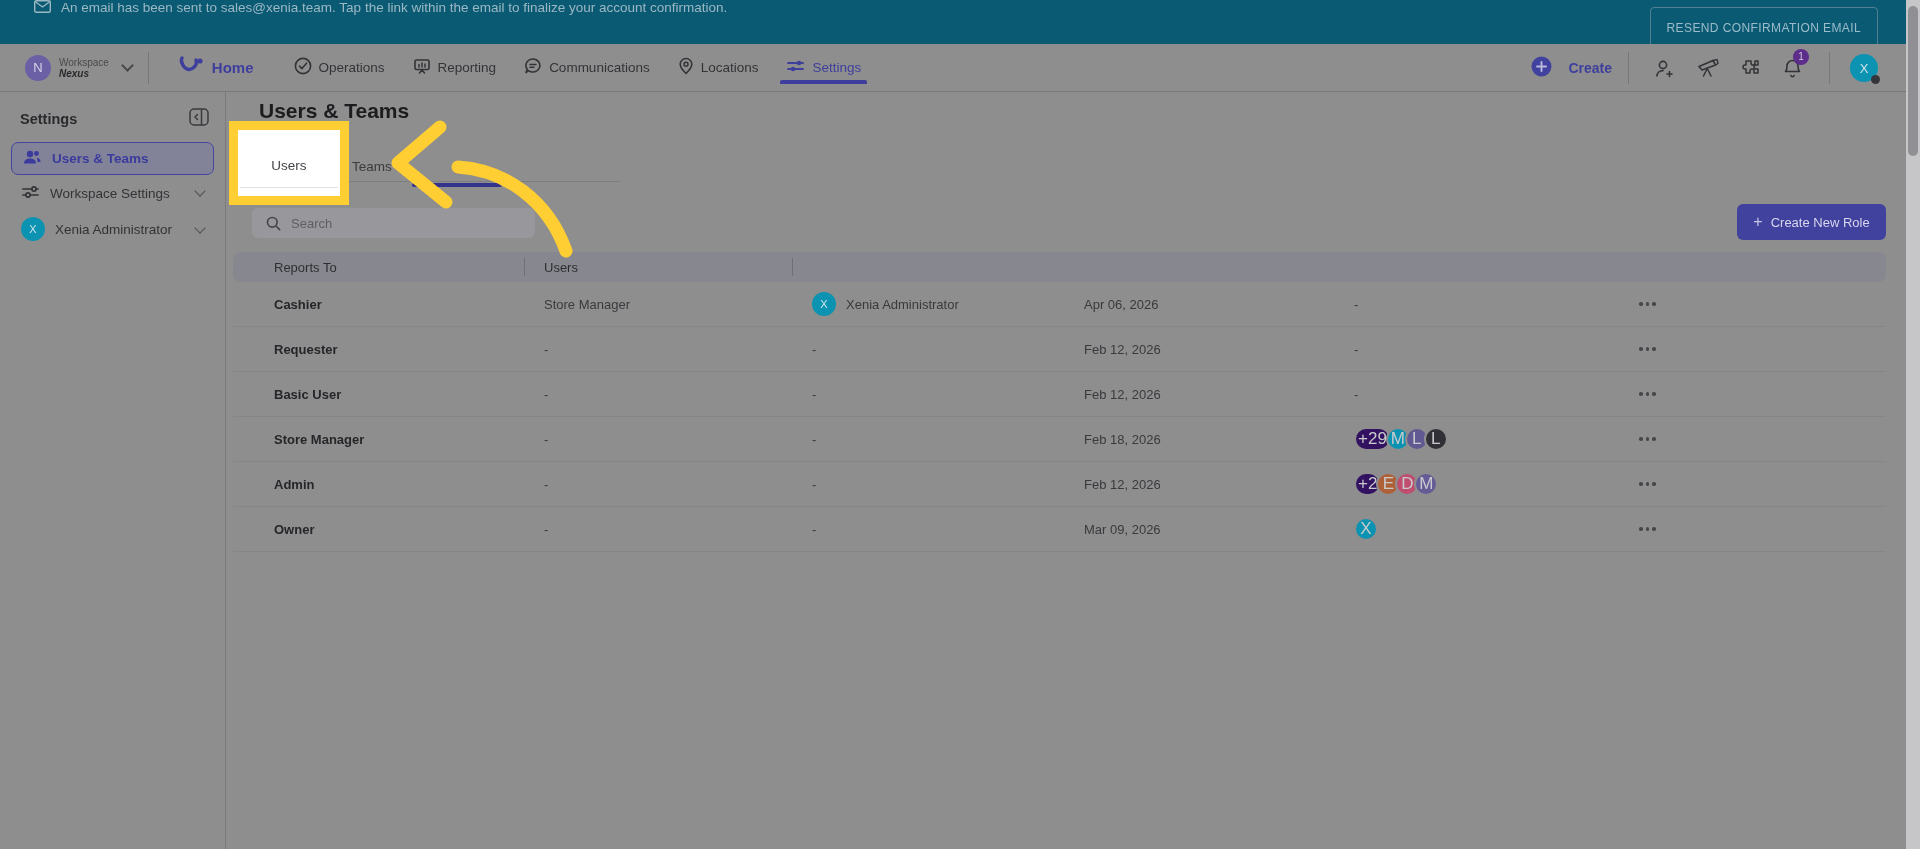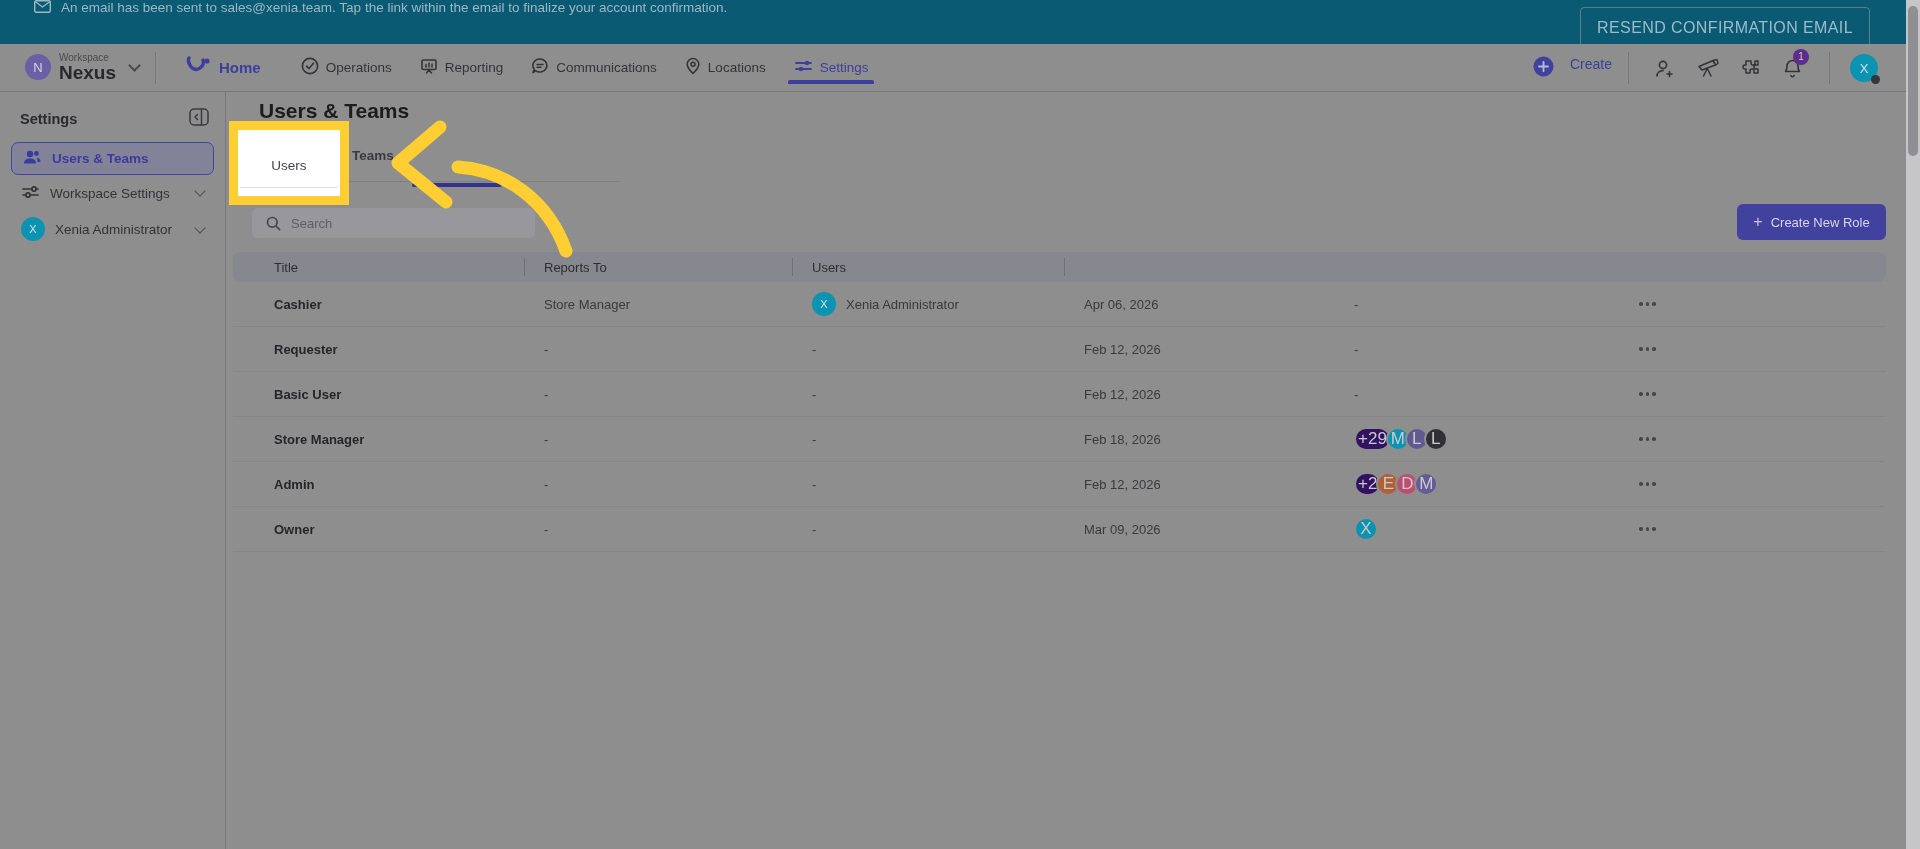--- a/index.html
+++ b/index.html
@@ -4,48 +4,48 @@
 <style>
   * { margin:0; padding:0; box-sizing:border-box; }
   html,body { width:1920px; height:849px; overflow:hidden; }
   body { font-family:"Liberation Sans", sans-serif; background:#8e8e8e; position:relative; }
 
   
   .banner { position:absolute; left:0; top:0; width:1920px; height:44px; background:#0a5a74;
             display:flex; align-items:flex-start; }
   .banner-msg { color:#9cb8c3; font-size:13.5px; margin-left:10px; }
   .banner-icon { margin-left:34px; display:flex; align-items:center; }
-  .resend-btn { position:absolute; right:50px; top:7px; height:42px; padding:0 16px;
+  .resend-btn { position:absolute; right:42px; top:7px; height:42px; padding:0 16px;
                 border:1.5px solid #537f93; border-radius:4px; background:transparent;
-                color:#9cbcca; font-size:16px; letter-spacing:.4px; font-family:inherit;
+                color:#9cbcca; font-size:12px; letter-spacing:.4px; font-family:inherit;
                 display:flex; align-items:center; }
 
   
   .scrollbar { position:absolute; right:0; top:0; width:14px; height:849px; background:#c6c6c8; }
   .scroll-thumb { position:absolute; left:2px; top:6px; width:10px; height:150px; background:#909094; border-radius:5px; }
 
   
   .topnav { position:absolute; left:0; top:44px; width:1906px; height:48px; background:#8e8e8e;
             border-bottom:1px solid #78787c; display:flex; align-items:center; }
   .ws-chip { display:flex; align-items:center; margin-left:25px; }
   .ws-avatar { width:26px; height:26px; border-radius:50%; background:#6b5fa5; color:#d8d4e6;
                font-size:13px; display:flex; align-items:center; justify-content:center; }
   .ws-texts { margin-left:8px; line-height:1.1; }
   .ws-eyebrow { font-size:10px; color:#4a4a4e; }
-  .ws-name { font-size:19px; font-weight:bold; color:#29292d; }
+  .ws-name { font-size:10px; font-weight:bold; color:#29292d;font-style:italic; }
   .chev { width:9px; height:9px; border-right:2px solid #4a4a4e; border-bottom:2px solid #4a4a4e;
           transform:rotate(45deg); margin:-4px 0 0 14px; }
   .nav-divider { width:1px; height:32px; background:#78787c; margin:0 14px 0 16px; }
   .nav-item { display:flex; align-items:center; gap:7px; font-size:13.5px; color:#343438; margin:0 14px; position:relative; height:32px; }
   .nav-item svg { flex:0 0 auto; }
   .nav-item.home { font-size:15px; font-weight:bold; color:#3e3f9d; margin-left:16px; }
   .nav-item.active { color:#3e3f9d; }
   .nav-underline { position:absolute; left:-6px; right:-6px; bottom:0; height:4px; background:#3e3f9d; border-radius:2px 2px 0 0; }
   .nav-right { position:absolute; right:28px; top:0; height:48px; display:flex; align-items:center; }
-  .create-item { display:flex; gap:16px; color:#3e3f9d; font-size:14px; font-weight:400; }
+  .create-item { display:flex; align-items:center; gap:16px; color:#3e3f9d; font-size:14px; font-weight:700; }
   .icon-btn { margin:0 11px; display:flex; align-items:center; position:relative; }
   .badge { position:absolute; right:-7px; top:-9px; min-width:16px; height:16px; border-radius:8px;
            background:#5c2d8a; color:#cfc8dd; font-size:10px; display:flex; align-items:center; justify-content:center; padding:0 4px; }
   .nav-avatar { width:28px; height:28px; border-radius:50%; background:#0d93b2; color:#cfe3ea;
                 font-size:13px; display:flex; align-items:center; justify-content:center; position:relative; margin-left:6px; }
   .nav-avatar .status { position:absolute; right:-2px; bottom:-2px; width:9px; height:9px; border-radius:50%; background:#35353b; }
 
   
   .sidebar { position:absolute; left:0; top:92px; width:226px; height:757px; border-right:1px solid #7a7a7e; background:#8e8e8e; }
   .sb-head { display:flex; align-items:center; justify-content:space-between; padding:16px 16px 10px 20px; }
@@ -53,21 +53,21 @@
   .sb-item { display:flex; align-items:center; height:32px; margin:2px 11px; padding:0 10px; border-radius:7px;
              font-size:13.5px; color:#333337; position:relative; }
   .sb-item .lbl { margin-left:10px; }
   .sb-item.selected { border:1.5px solid #45459e; background:rgba(90,90,190,0.22); color:#3b3b9e; font-weight:600; height:33px; }
   .sb-chev { position:absolute; right:10px; width:8px; height:8px; border-right:1.8px solid #505054; border-bottom:1.8px solid #505054; transform:rotate(45deg); top:10px; }
   .sb-avatar { width:24px; height:24px; border-radius:50%; background:#0d93b2; color:#cfe3ea; font-size:11px;
                display:flex; align-items:center; justify-content:center; flex:0 0 auto; }
 
   
   .page-title { position:absolute; left:259px; top:99px; font-size:21px; font-weight:bold; color:#1c1c1f; }
-  .tab-teams { position:absolute; left:352px; top:148px; font-size:13.5px; color:#3b3b3f;font-weight:bold; }
+  .tab-teams { position:absolute; left:352px; top:159px; font-size:13.5px; color:#3b3b3f; }
   .tab-baseline { position:absolute; left:348px; top:181px; width:272px; height:1px; background:#7e7e82; }
   .tab-active-underline { position:absolute; left:412px; top:183px; width:90px; height:3.5px; background:#33338c; border-radius:2px; }
 
   .search-box { position:absolute; left:252px; top:208px; width:283px; height:30px; background:#98989c;
                 border-radius:6px; display:flex; align-items:center; }
   .search-box input { border:none; outline:none; background:transparent; font-size:13px; color:#3c3c40;
                       font-family:inherit; margin-left:10px; width:220px; }
   .search-box input::placeholder { color:#5f5f63; }
   .search-glass { margin-left:14px; display:flex; }
 
@@ -296,21 +296,20 @@
   <input value="" placeholder="Search" style="">
 </div>
 
 <button class="create-role-btn">
   <span class="plus">+</span>
   <span>Create New Role</span>
 </button>
 
 <div class="role-table">
   <div class="t-head">
-    <div class="th">Title</div>
     <div class="th">Reports To</div>
     <div class="th">Users</div>
     <div class="th"></div>
   </div>
   <div id="table-body">
       <div class="t-row">
         <div class="td">Cashier</div>
         <div class="td">Store Manager</div>
         <div class="td">
           <div class="cb-avatar">X</div>

